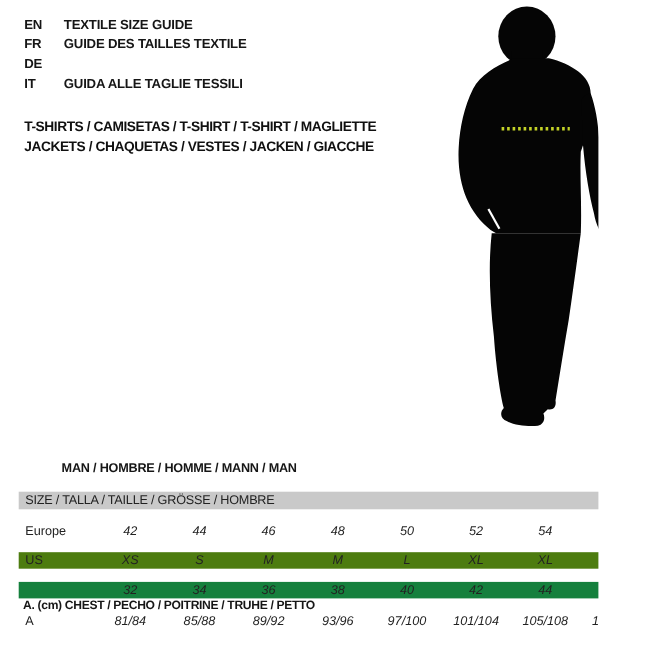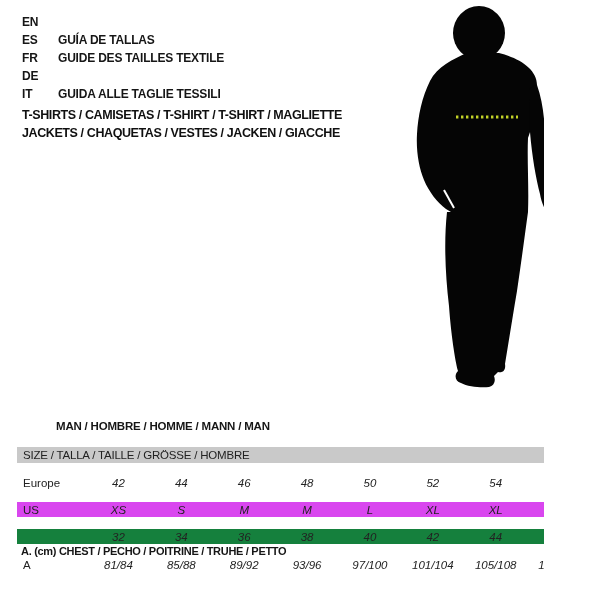--- a/index.html
+++ b/index.html
@@ -29,24 +29,21 @@
   .footnote{position:absolute;left:21px;top:545px;font-size:11px;font-weight:bold;letter-spacing:-0.3px;white-space:nowrap;}
 </style>
 </head>
 <body>
 
 <div class="canvas">
 
   <div class="lang-list">
     <div class="lang-row">
       <span class="lang-code">EN</span>
-    </div>
-    <div class="lang-row">
-      <span class="lang-code">ES</span>
-      <span class="lang-label">GUÍA DE TALLAS</span>
+      <span class="lang-label">TEXTILE SIZE GUIDE</span>
     </div>
     <div class="lang-row">
       <span class="lang-code">FR</span>
       <span class="lang-label">GUIDE DES TAILLES TEXTILE</span>
     </div>
     <div class="lang-row">
       <span class="lang-code">DE</span>
     </div>
     <div class="lang-row">
       <span class="lang-code">IT</span>
@@ -118,21 +115,21 @@
       <span class="tcell">42</span>
       <span class="tcell">44</span>
       <span class="tcell">46</span>
       <span class="tcell">48</span>
       <span class="tcell">50</span>
       <span class="tcell">52</span>
       <span class="tcell">54</span>
       <span class="tcell">56</span>
     </div>
 
-    <div class="trow alt" style="background: #d946ef;">
+    <div class="trow alt" style="background: #4d7c0f;">
       <span class="tlabel">US</span>
       <span class="tcell">XS</span>
       <span class="tcell">S</span>
       <span class="tcell">M</span>
       <span class="tcell">M</span>
       <span class="tcell">L</span>
       <span class="tcell">XL</span>
       <span class="tcell">XL</span>
       <span class="tcell">XXL</span>
     </div>

